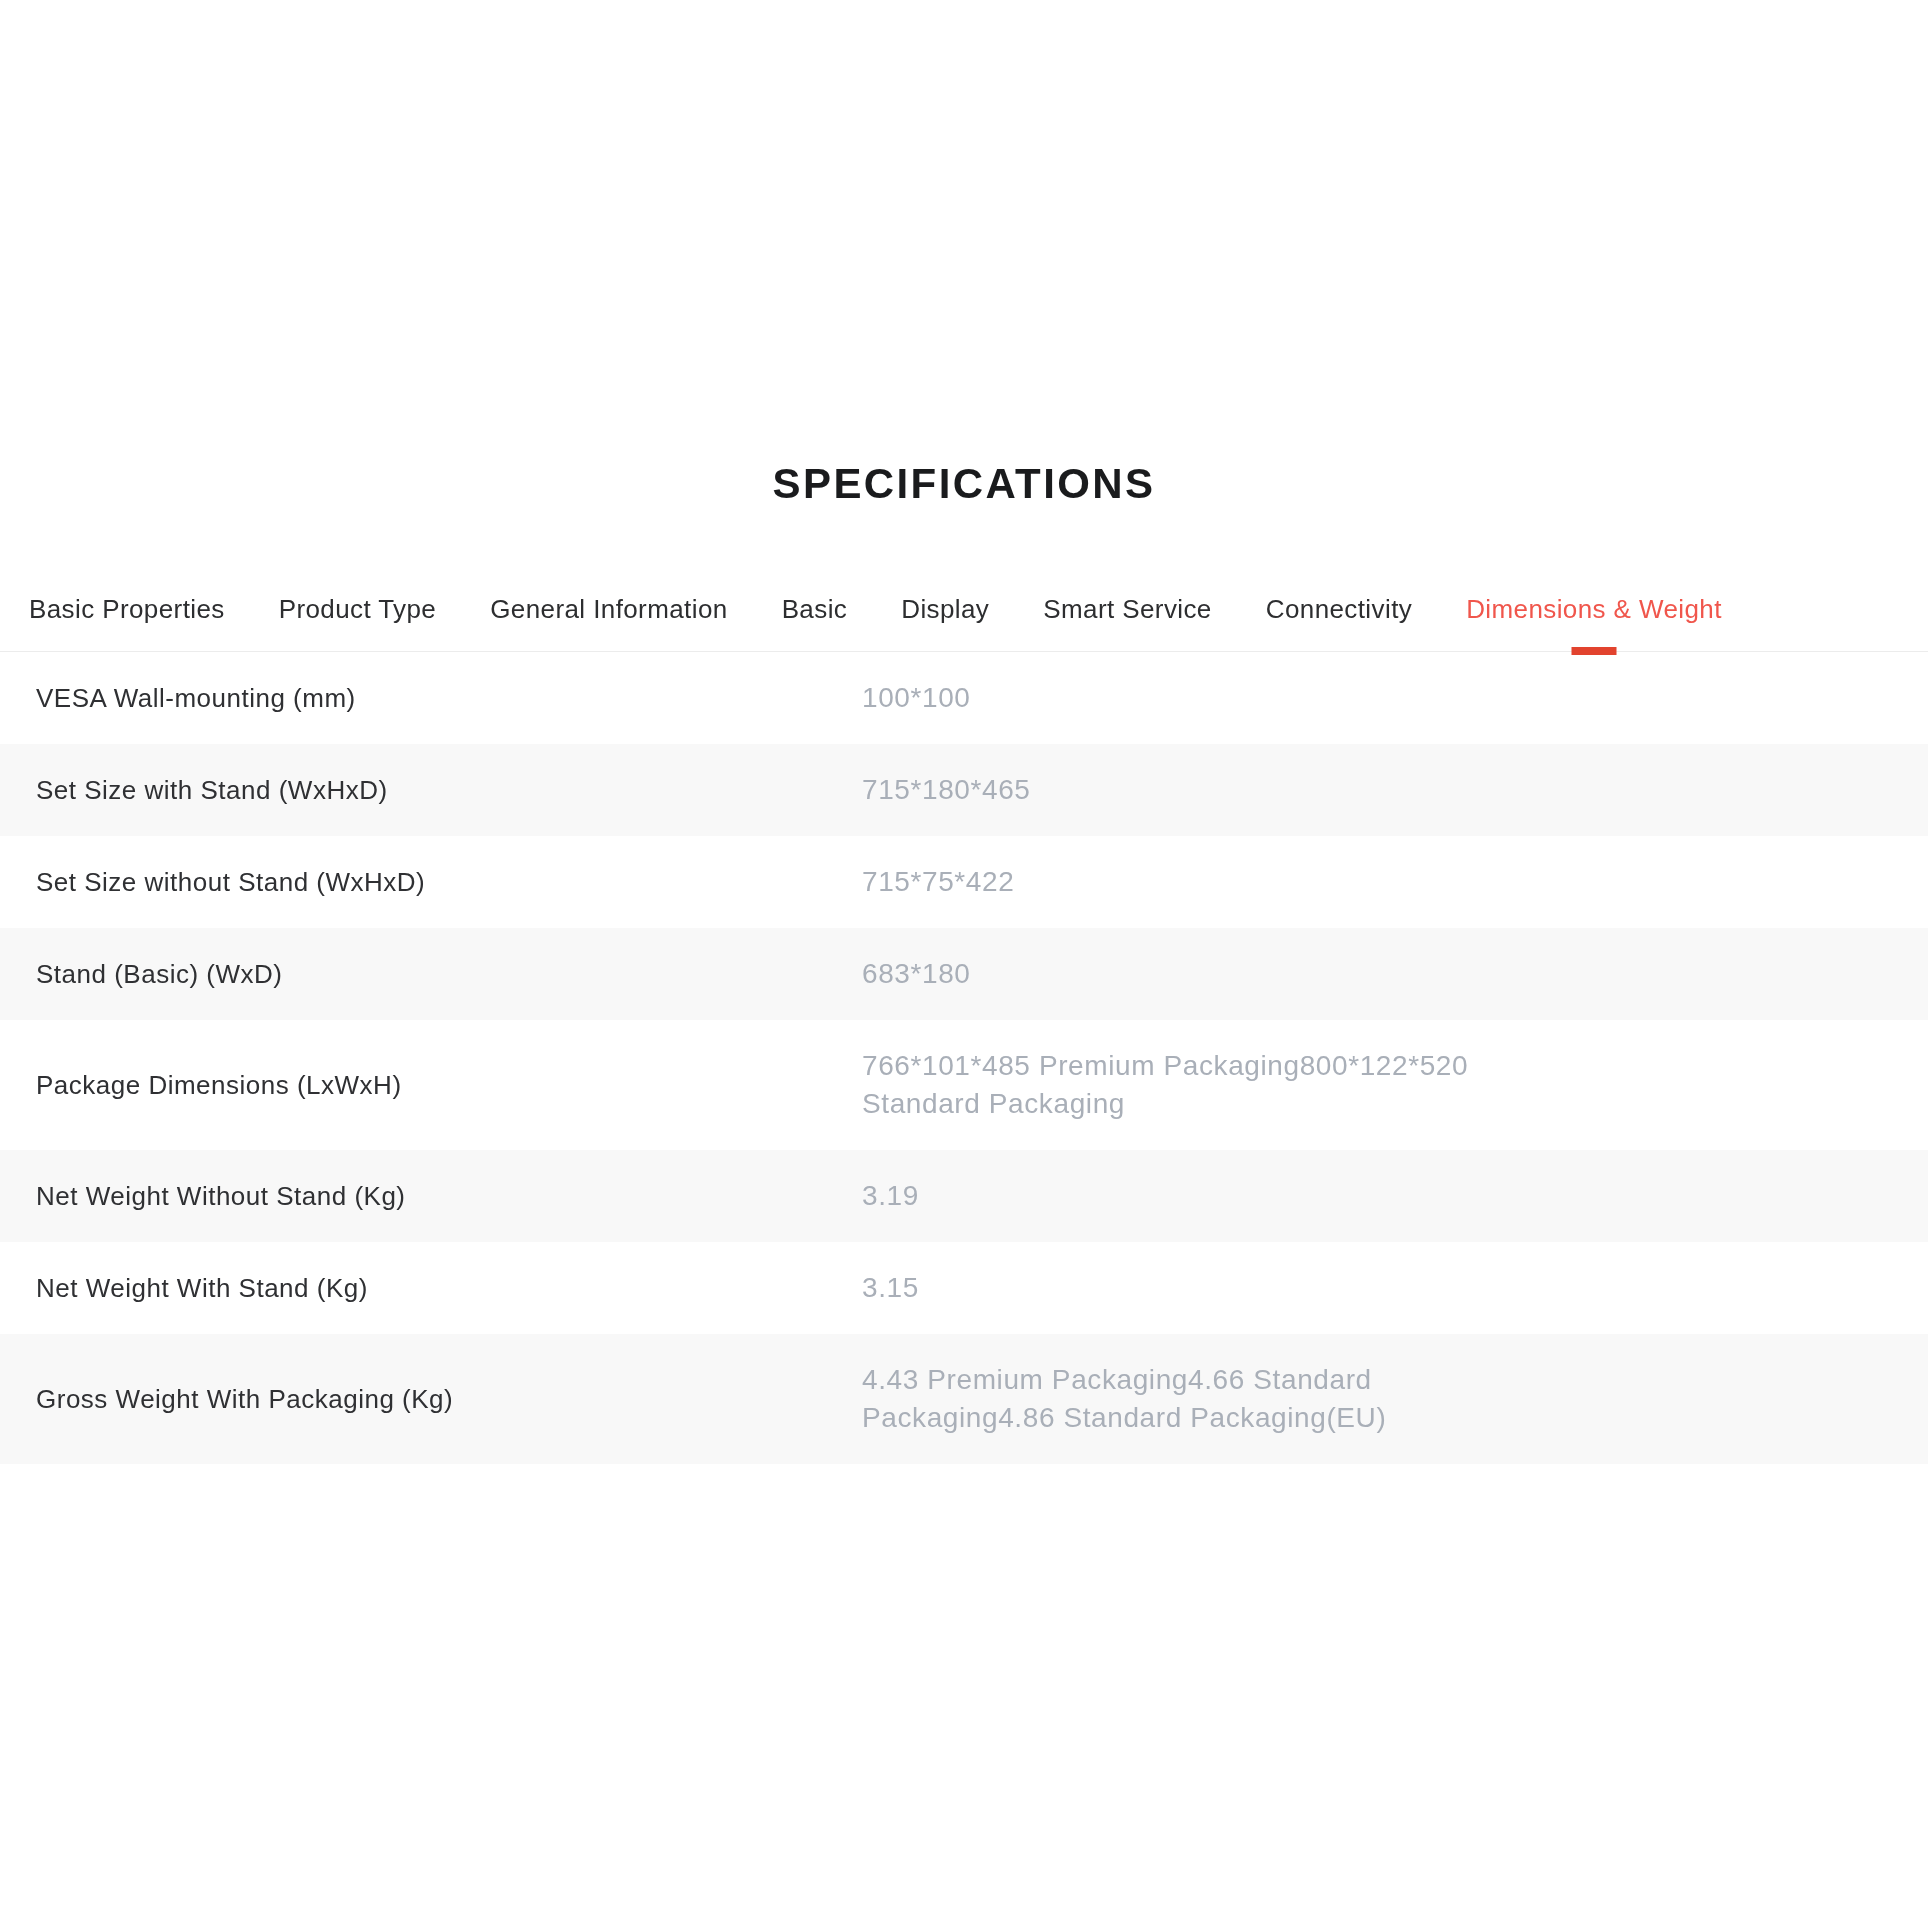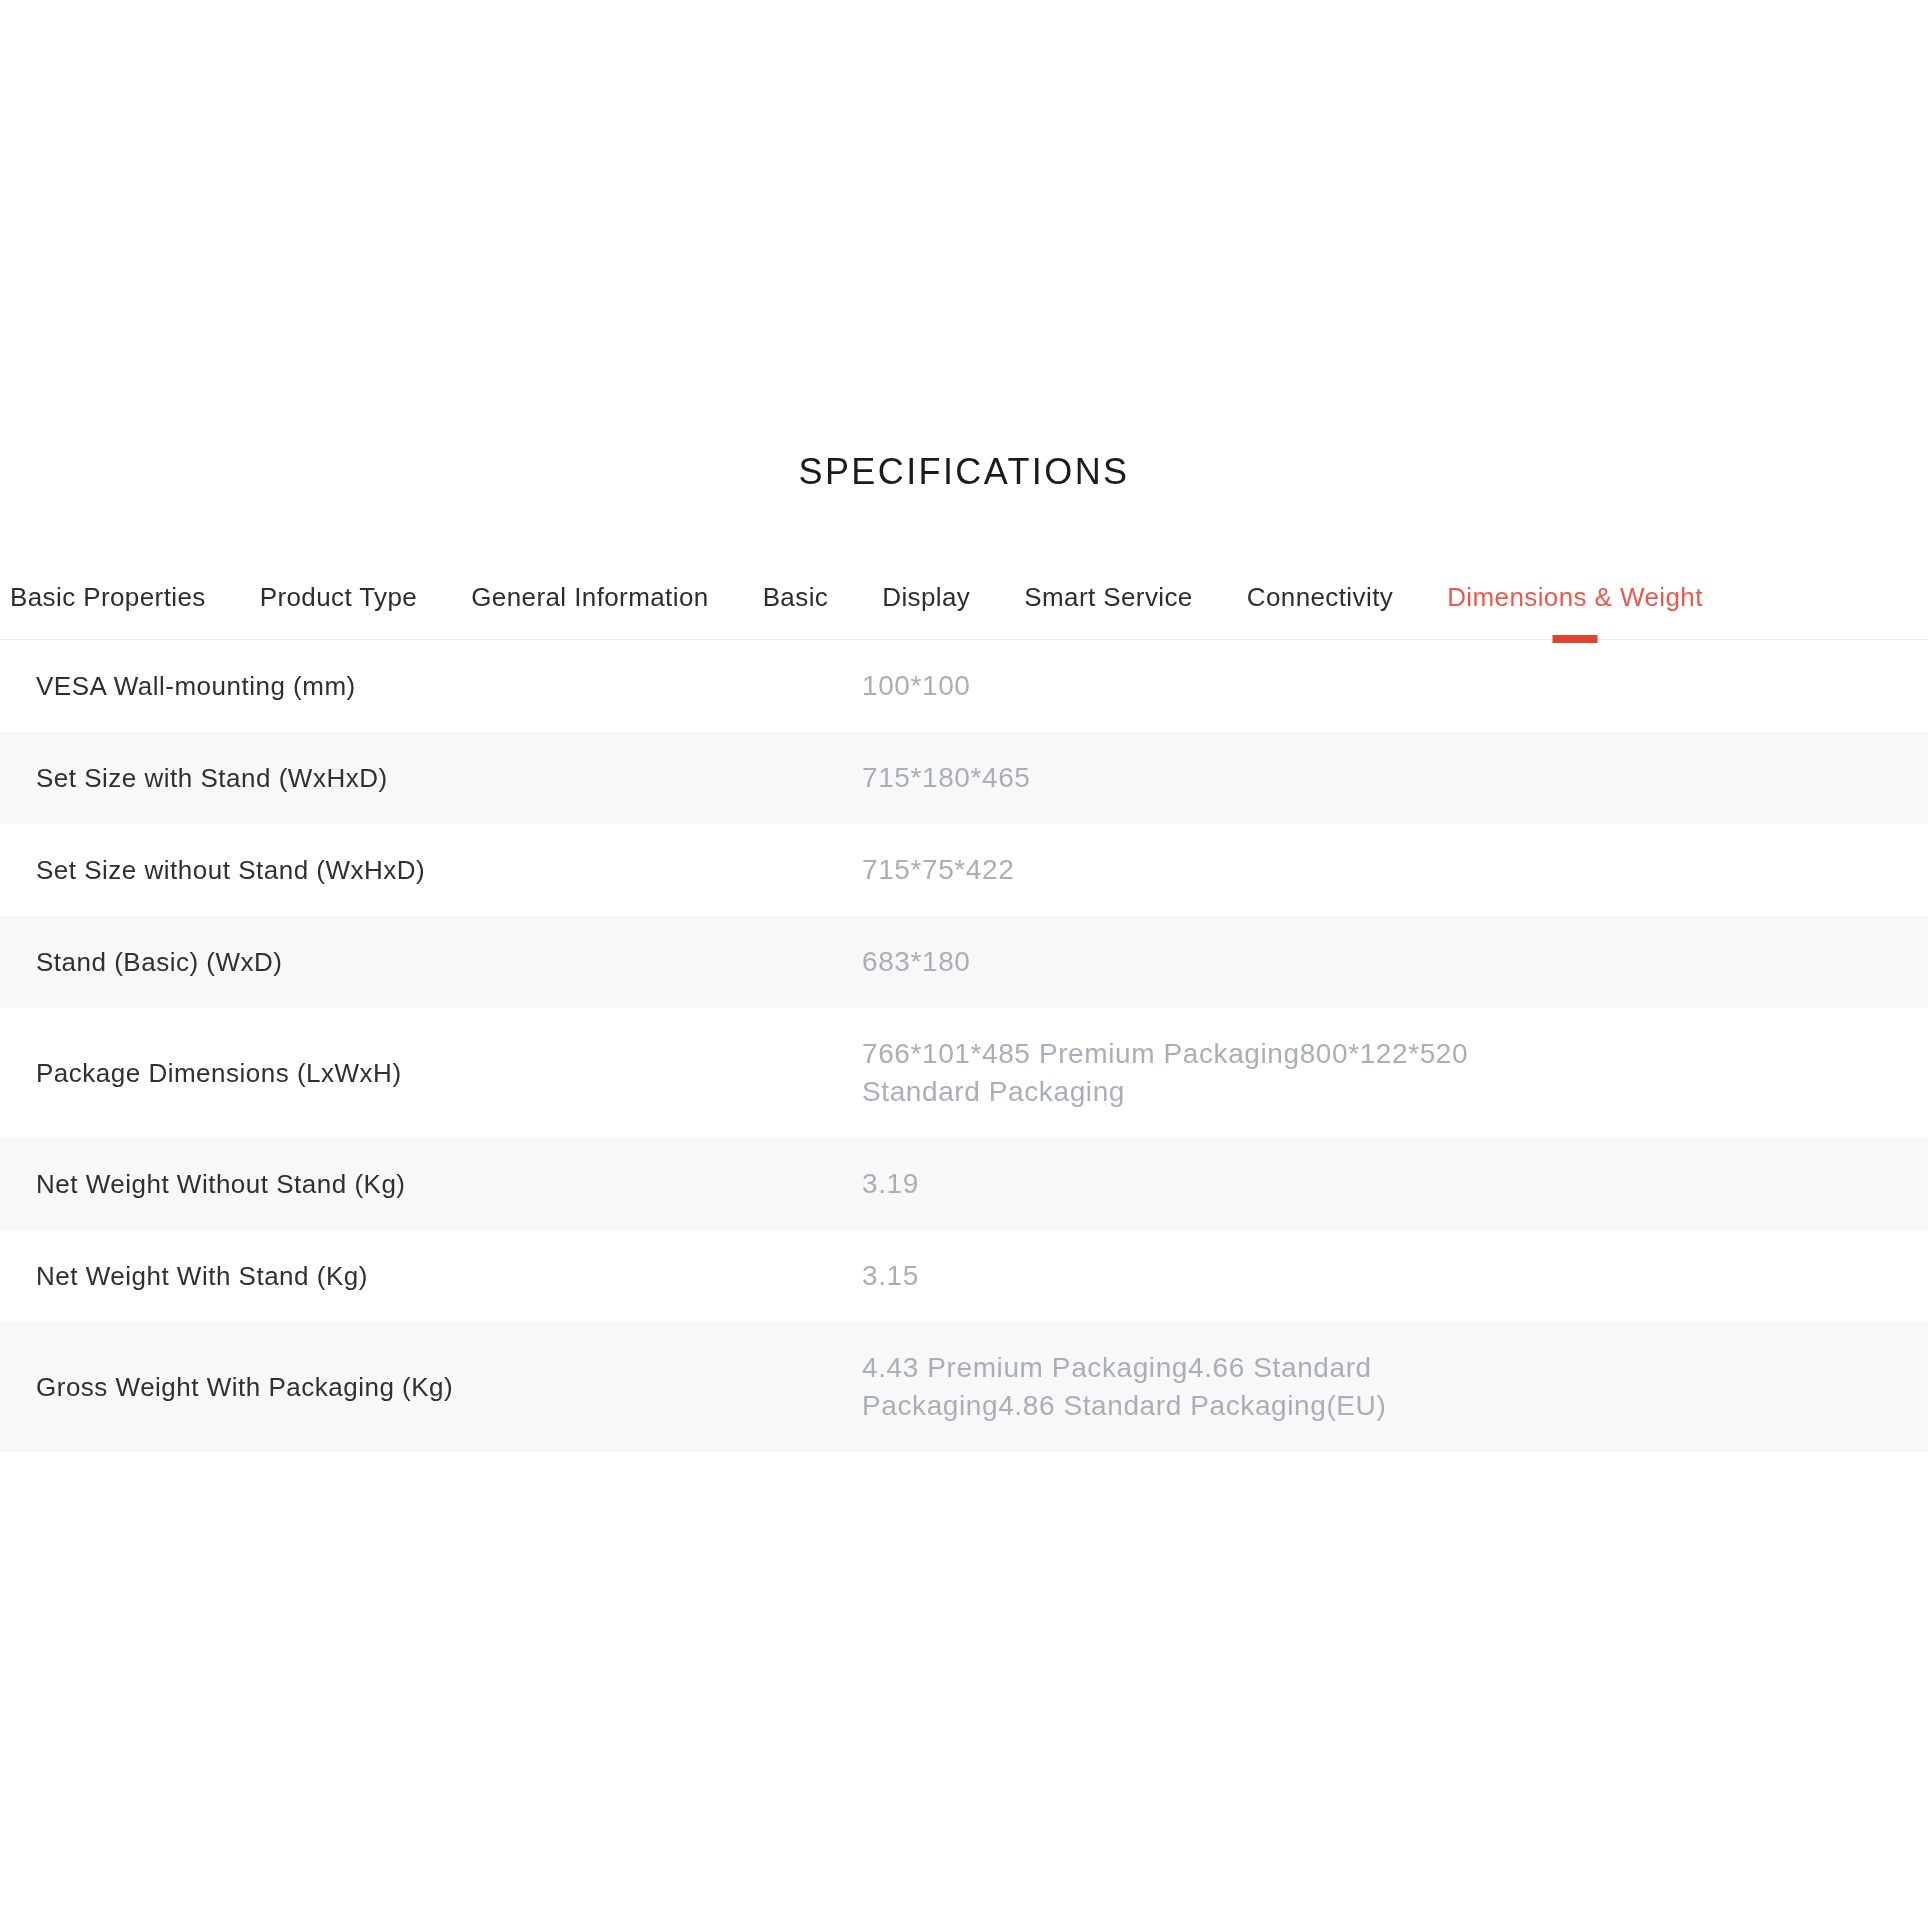--- a/index.html
+++ b/index.html
@@ -13,33 +13,33 @@
     width: 1928px;
     height: 1928px;
     background: #ffffff;
     overflow: hidden;
   }
   .title-wrap {
     padding-top: 444px;
     text-align: center;
   }
   .page-title {
-    margin: 0;
-    font-size: 36px;
-    font-weight: 400;
+    margin: 12px;
+    font-size: 42px;
+    font-weight: 700;
     letter-spacing: 2.4px;
     line-height: 56px;
     color: var(--title-color, #1a1b1d);
   }
   .tab-bar {
     display: flex;
     align-items: flex-end;
     gap: 54px;
     margin-top: 81px;
-    padding: 0 10px;
+    padding: 0 29px;
     border-bottom: 0.9px solid var(--divider-color, #ececec);
   }
   .tab {
     position: relative;
     font-size: 26px;
     line-height: 32px;
     letter-spacing: 0.4px;
     color: #2d2e30;
     padding-bottom: 26px;
     white-space: nowrap;

